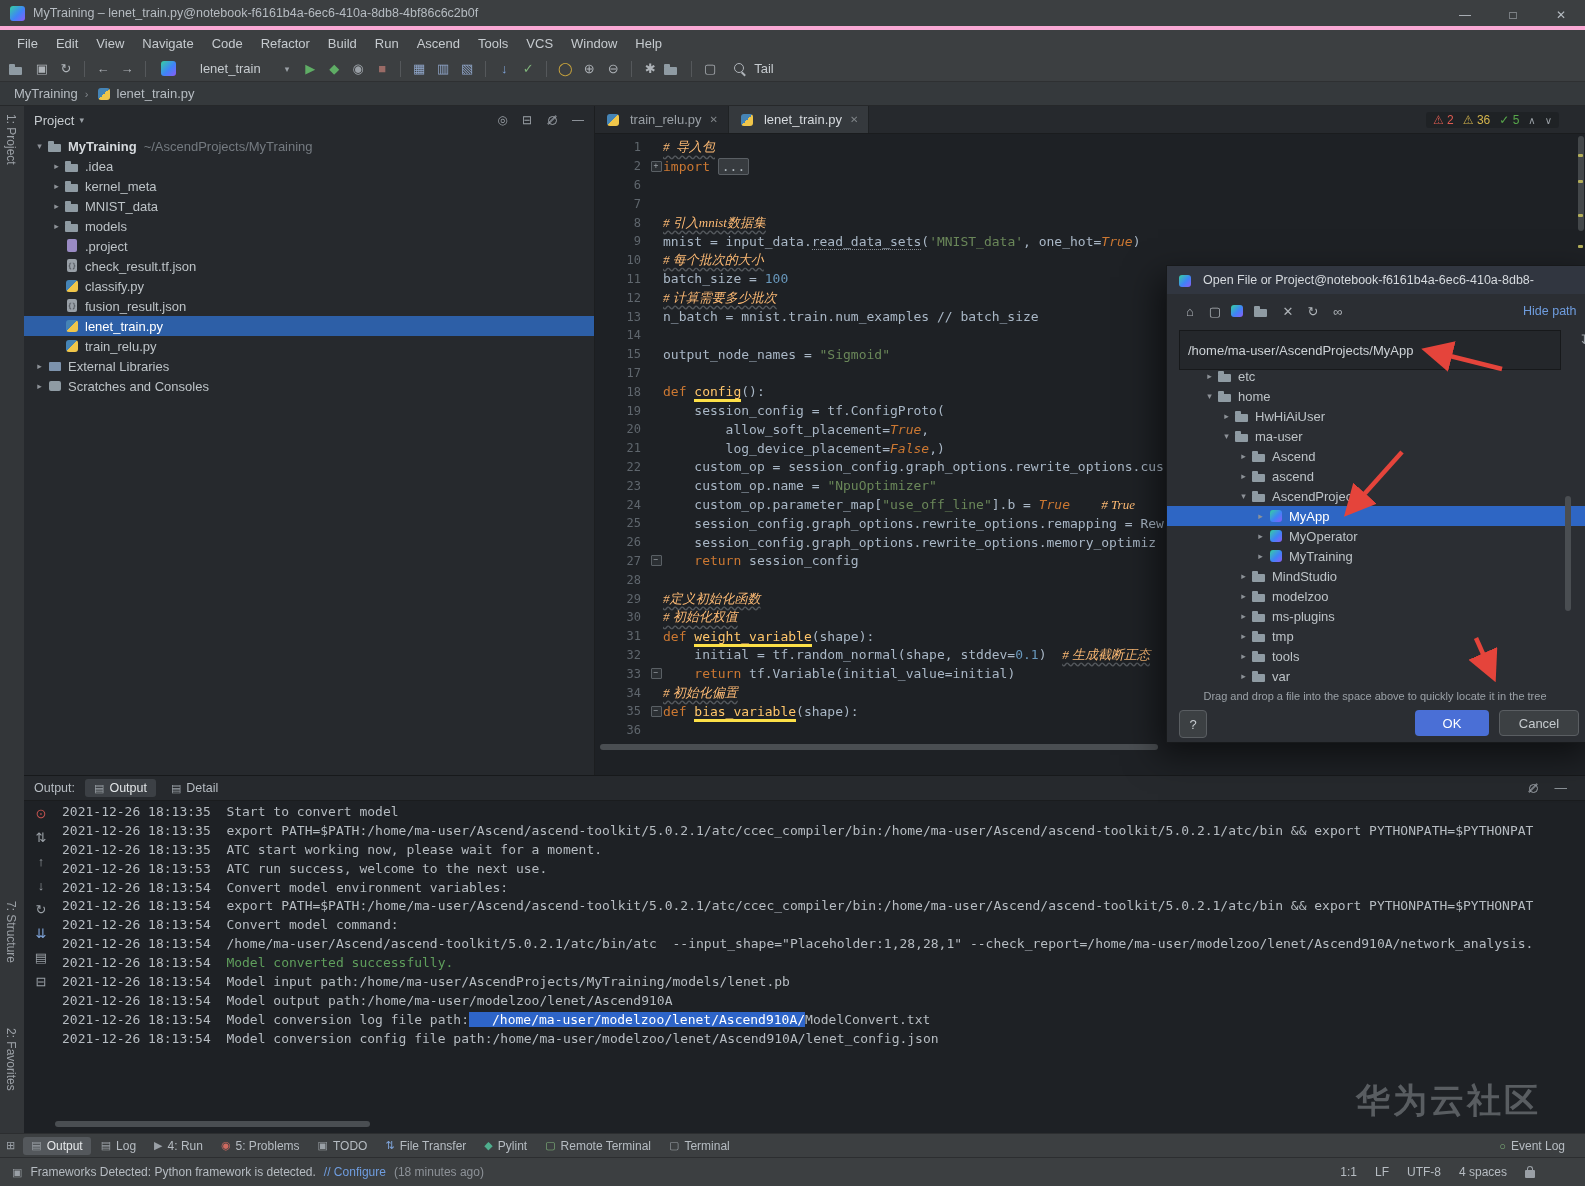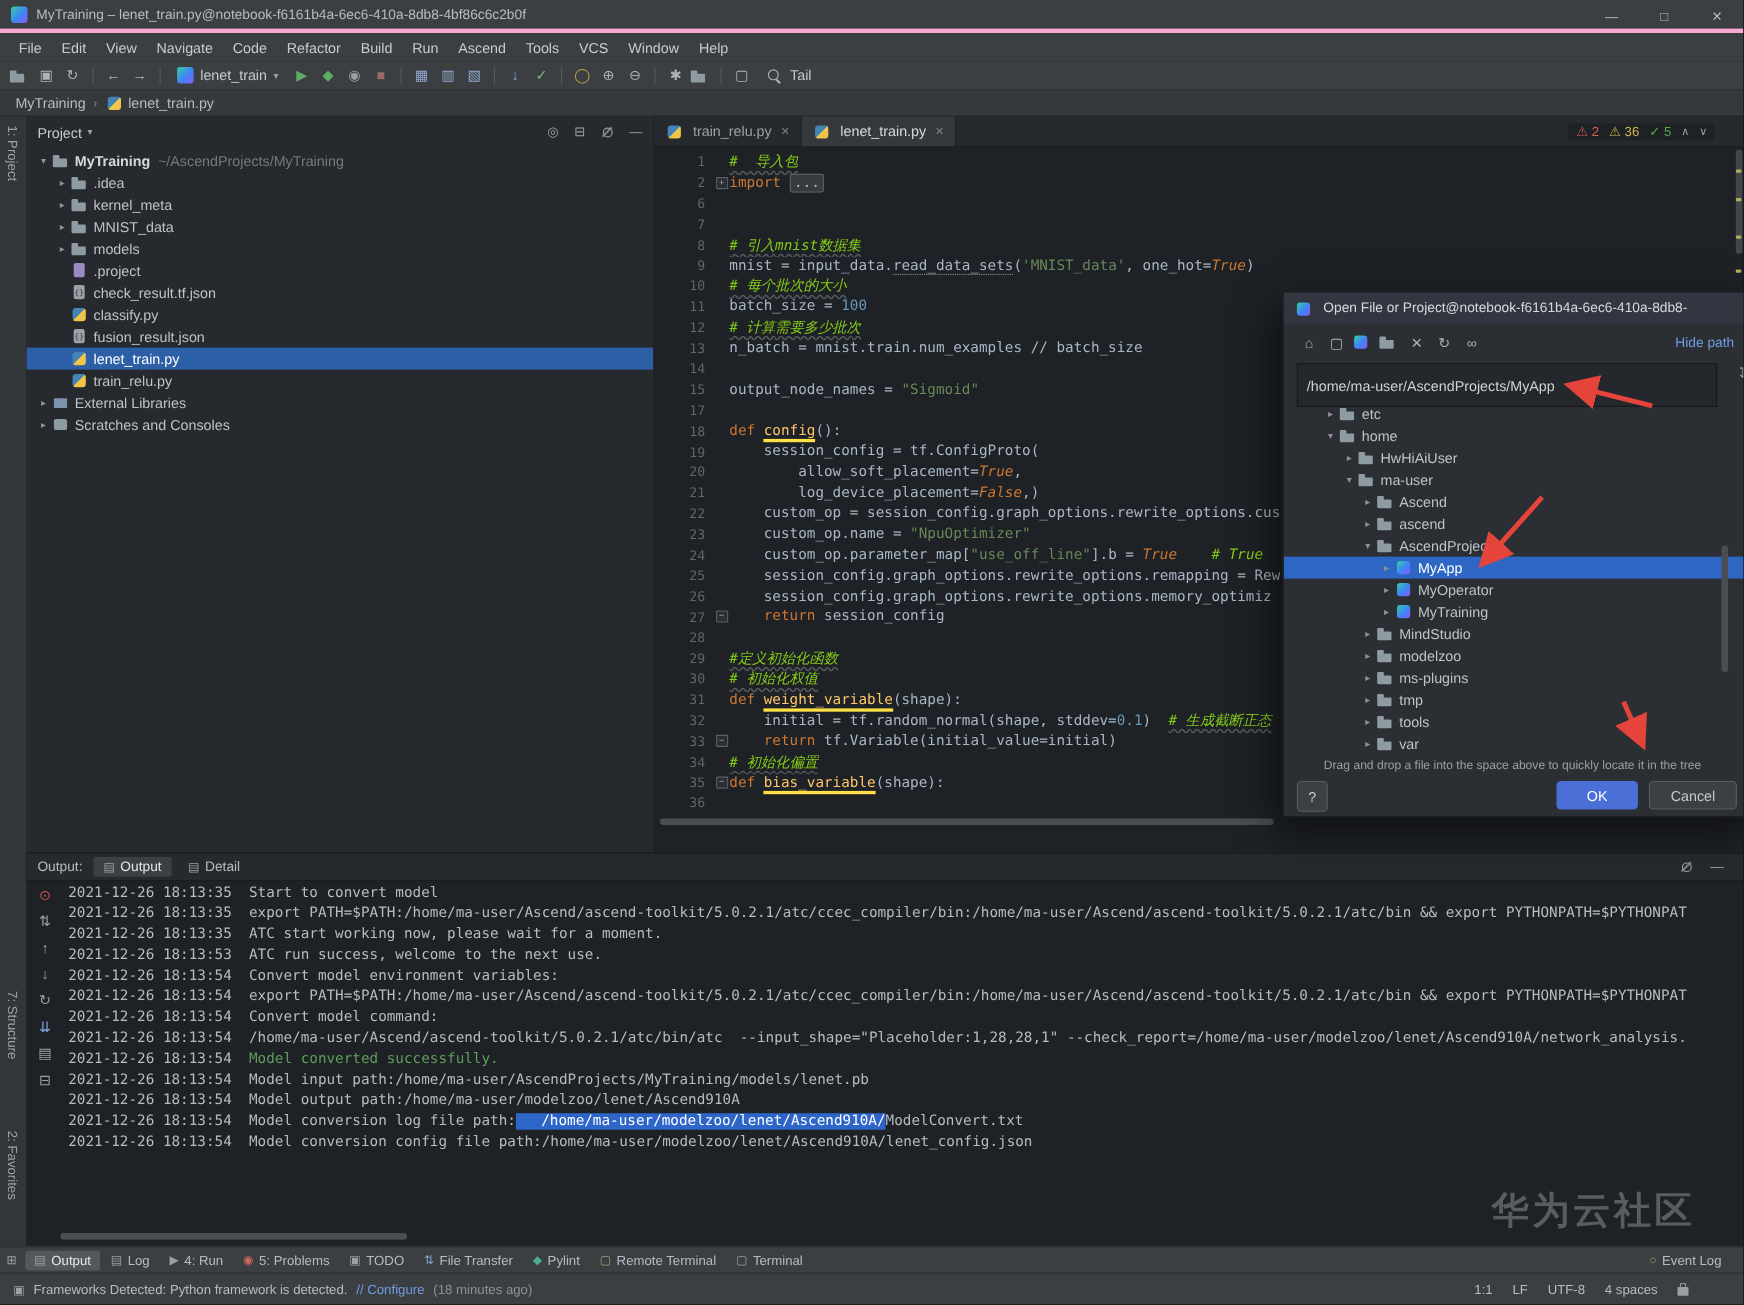--- a/index.html
+++ b/index.html
@@ -13,21 +13,21 @@
   .title-text{color:#b6bcc2;font-size:12.5px;white-space:nowrap;}
   .win-controls{position:absolute;right:0;top:0;height:30px;display:flex;}
   .win-btn{width:48px;height:30px;display:flex;align-items:center;justify-content:center;color:#b6bcc2;font-size:12px;}
   .menubar{position:absolute;left:0;top:30px;width:100%;height:26px;background:#3c3f41;display:flex;
            align-items:center;padding-left:8px;box-sizing:border-box;color:#c6cbcf;}
   .menu-item{padding:2px 9px;border-radius:3px;white-space:nowrap;}
   .toolbar{position:absolute;left:0;top:56px;width:100%;height:26px;background:#3c3f41;
            border-bottom:1px solid #2e3032;display:flex;align-items:center;padding-left:8px;box-sizing:border-box;gap:2px;}
   .tb-icon{width:22px;height:20px;display:flex;align-items:center;justify-content:center;font-size:13px;color:#aeb3b8;flex:none;}
   .tb-sep{width:1px;height:16px;background:#55585b;margin:0 5px;flex:none;}
-  .run-chip{display:flex;align-items:center;gap:6px;padding:0 8px;color:#c6cbcf;}
+  .run-chip{display:flex;align-items:center;gap:24px;padding:0 8px;color:#c6cbcf;}
   .dd{font-size:9px;color:#9aa0a6;}
   .search-chip{display:flex;align-items:center;gap:7px;margin-left:10px;color:#c6cbcf;}
   .magnifier{position:relative;width:14px;height:14px;flex:none;}
   .magnifier::before{content:"";position:absolute;left:1px;top:1px;width:8px;height:8px;border:1.6px solid #aeb3b8;border-radius:50%;}
   .magnifier::after{content:"";position:absolute;right:1px;bottom:1px;width:5px;height:1.8px;background:#aeb3b8;transform:rotate(45deg);}
   .breadcrumbs{position:absolute;left:0;top:82px;width:100%;height:24px;background:#35393c;
                border-bottom:1px solid #26282a;display:flex;align-items:center;gap:7px;padding-left:14px;box-sizing:border-box;color:#b6bcc2;}
   .crumb-sep{color:#84898e;font-size:11px;}
   
   .leftstrip{position:absolute;left:0;top:106px;width:24px;height:1027px;background:#333639;border-right:1px solid #2a2c2e;}
@@ -65,21 +65,21 @@
   .tab-close{font-size:10px;color:#7f8488;margin-left:4px;}
   .code-area{position:absolute;left:0;top:28px;right:0;bottom:0;overflow:hidden;padding-top:4px;
              font-family:"DejaVu Sans Mono",monospace;font-size:13px;}
   .code-row{height:18.8px;display:flex;align-items:center;}
   .lnum{width:46px;flex:none;text-align:right;color:#5f666d;font-size:12px;padding-right:8px;}
   .fold-col{width:14px;flex:none;display:flex;align-items:center;justify-content:center;}
   .fold-box{width:9px;height:9px;border:1px solid #5a6065;color:#9aa0a6;font-size:8px;line-height:7px;
             text-align:center;background:#2b2f33;border-radius:1px;}
   .ltext{white-space:pre;}
   .c-pl{color:#a9b7c6;} .c-kw{color:#cc7832;} .c-kwi{color:#cc7832;font-style:italic;}
-  .c-cm{color:#84cc16;font-style:italic;} .c-wavy{text-decoration:underline wavy rgba(130,135,140,.55);text-underline-offset:3px;}
+  .c-cm{color:#fdba74;font-style:italic;font-family:Liberation Serif, serif;} .c-wavy{text-decoration:underline wavy rgba(130,135,140,.55);text-underline-offset:3px;}
   .c-str{color:#6a8759;} .c-num{color:#6897bb;} .c-fn{color:#ffc66b;} .c-underl{border-bottom:3px solid #fde047;}
   .c-dotted{border-bottom:1px dotted #8a9097;}
   .c-fold{background:#373b3f;border:1px solid #5a5f64;border-radius:2px;padding:0 3px;color:#adb6bd;}
   .insp-widget{position:absolute;top:6px;right:26px;display:flex;gap:9px;align-items:center;font-size:12px;
                color:#9aa0a6;background:rgba(30,33,37,.85);padding:1px 7px;border-radius:3px;z-index:3;}
   .w1{color:#df5b51;} .w2{color:#d4b44c;} .w3{color:#57a64a;} .wc{color:#9aa0a6;font-size:10px;}
   .ed-hscroll{position:absolute;left:5px;top:638px;width:558px;height:6px;background:#4a4e52;border-radius:3px;}
   .ed-vscroll{position:absolute;right:1px;top:30px;width:6px;height:95px;background:#43474a;border-radius:3px;}
   .stripe-mark{position:absolute;right:2px;width:5px;height:3px;background:#b3ae5a;border-radius:1px;}
   

